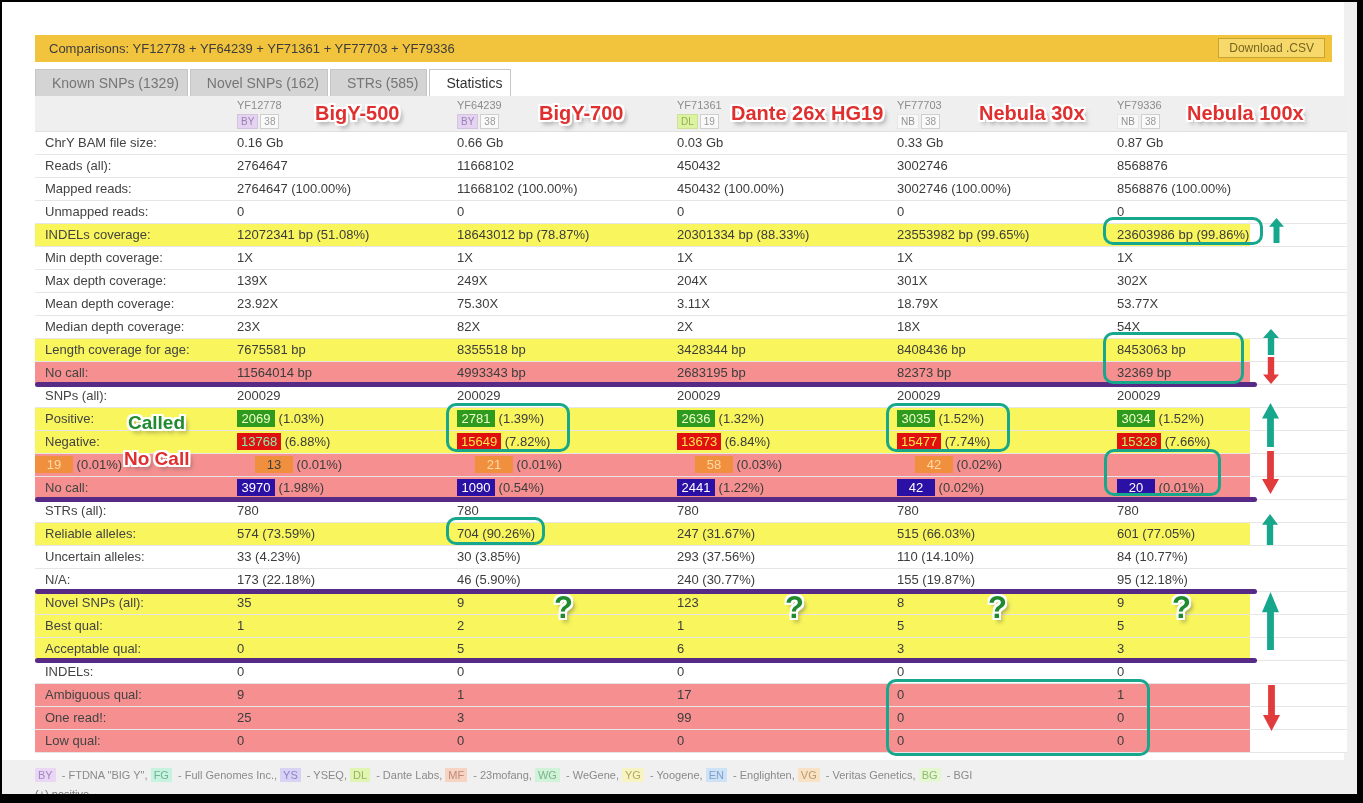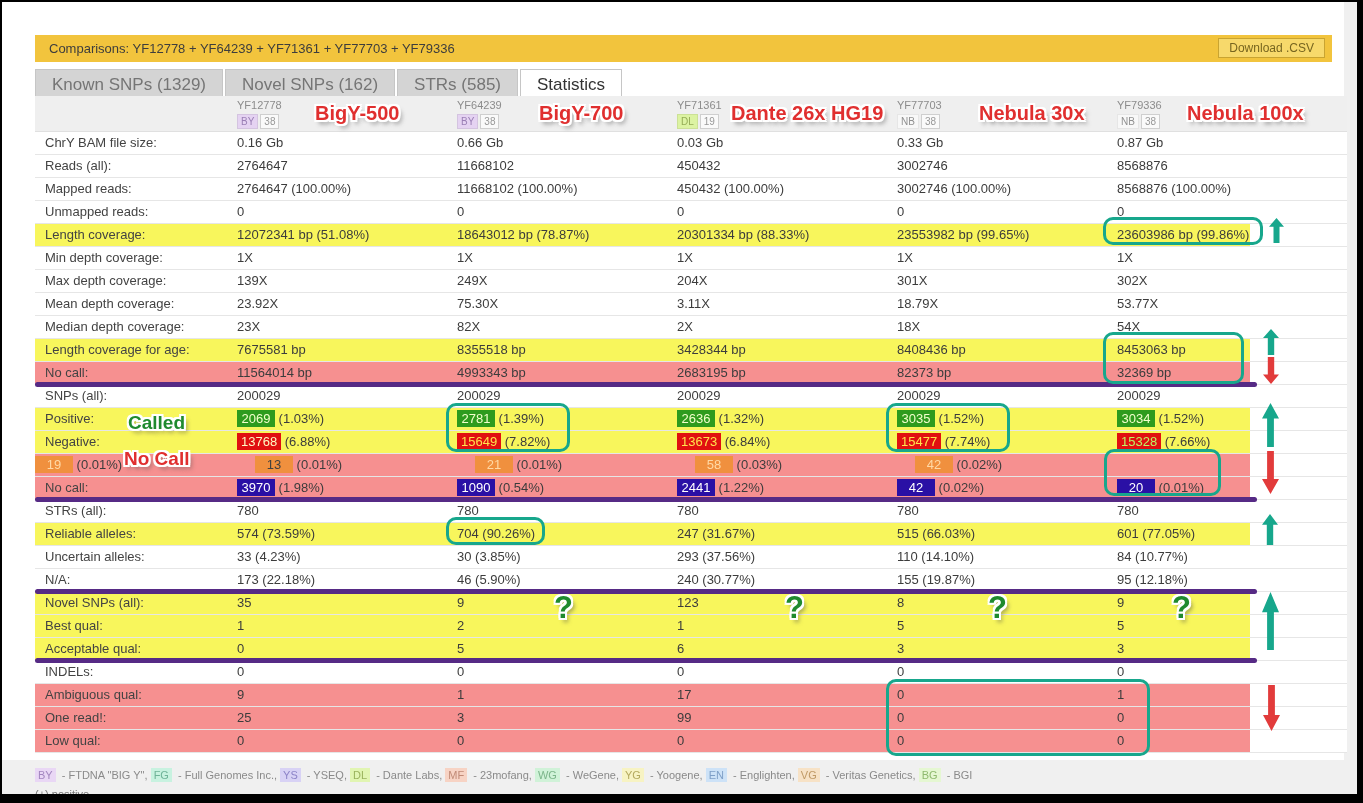--- a/index.html
+++ b/index.html
@@ -23,22 +23,22 @@
   .topbar .title{padding-left:14px;font-size:13px;color:#3d3d3d;}
   .download-btn{
     position:absolute;right:7px;top:3px;height:20px;line-height:18px;
     background:#f7d96b;border:1px solid #c9a431;color:#77651f;
     font-size:12px;padding:0 10px;cursor:pointer;font-family:inherit;margin-left:36px;
   }
 
   
   .tabs{position:absolute;left:33px;top:67px;display:flex;gap:2px;height:27px;}
   .tab{
-    background:#d4d4d4;color:#757575;font-size:17px;
-    padding:5px 16px 0 16px;border:1px solid #c6c6c6;border-bottom:none;
+    background:#d4d4d4;color:#757575;font-size:14px;
+    padding:5px 8px 0 16px;border:1px solid #c6c6c6;border-bottom:none;
     white-space:nowrap;cursor:pointer;
   }
   .tab.active{background:#ffffff;color:#333;position:relative;z-index:2;}
 
   
   .stats-table{position:absolute;left:33px;top:94px;width:1312px;}
   .thead{position:relative;height:35px;background:#efefef;border-bottom:1px solid #e0e0e0;}
   .col-h{position:absolute;top:3px;width:210px;}
   .cid{font-size:11px;color:#8c8c8c;}
   .cbadges{margin-top:1px;}
@@ -159,21 +159,21 @@
         </div>
         <div class="row">
           <div class="lbl">Unmapped reads:</div>
           <div class="cell">0</div>
           <div class="cell">0</div>
           <div class="cell">0</div>
           <div class="cell">0</div>
           <div class="cell">0</div>
         </div>
         <div class="row hl-yellow">
-          <div class="lbl">Length coverage:</div>
+          <div class="lbl">INDELs coverage:</div>
           <div class="cell">12072341 bp (51.08%)</div>
           <div class="cell">18643012 bp (78.87%)</div>
           <div class="cell">20301334 bp (88.33%)</div>
           <div class="cell">23553982 bp (99.65%)</div>
           <div class="cell">23603986 bp (99.86%)</div>
         </div>
         <div class="row">
           <div class="lbl">Min depth coverage:</div>
           <div class="cell">1X</div>
           <div class="cell">1X</div>
@@ -233,21 +233,21 @@
         <div class="row hl-yellow">
           <div class="lbl">Positive:</div>
           <div class="cell"><span class="bdg" style="background: rgb(46, 155, 30); color: rgb(242, 255, 203);">2069</span> (1.03%)</div>
           <div class="cell"><span class="bdg" style="background: rgb(46, 155, 30); color: rgb(242, 255, 203);">2781</span> (1.39%)</div>
           <div class="cell"><span class="bdg" style="background: rgb(46, 155, 30); color: rgb(242, 255, 203);">2636</span> (1.32%)</div>
           <div class="cell"><span class="bdg" style="background: rgb(46, 155, 30); color: rgb(242, 255, 203);">3035</span> (1.52%)</div>
           <div class="cell"><span class="bdg" style="background: rgb(46, 155, 30); color: rgb(242, 255, 203);">3034</span> (1.52%)</div>
         </div>
         <div class="row hl-yellow">
           <div class="lbl">Negative:</div>
-          <div class="cell"><span class="bdg" style="background: rgb(224, 16, 16); color: #fef9c3;">13768</span> (6.88%)</div>
+          <div class="cell"><span class="bdg" style="background: rgb(224, 16, 16); color: #86efac;">13768</span> (6.88%)</div>
           <div class="cell"><span class="bdg" style="background: rgb(224, 16, 16); color: rgb(255, 227, 77);">15649</span> (7.82%)</div>
           <div class="cell"><span class="bdg" style="background: rgb(224, 16, 16); color: rgb(255, 227, 77);">13673</span> (6.84%)</div>
           <div class="cell"><span class="bdg" style="background: rgb(224, 16, 16); color: rgb(255, 227, 77);">15477</span> (7.74%)</div>
           <div class="cell"><span class="bdg" style="background: rgb(224, 16, 16); color: #bef264;">15328</span> (7.66%)</div>
         </div>
         <div class="row hl-pink">
           <div class="cell"><span class="bdg" style="background: rgb(240, 144, 62); color: rgb(255, 217, 166);">19</span> (0.01%)</div>
           <div class="cell"><span class="bdg" style="background: rgb(240, 144, 62); color: #404040;">13</span> (0.01%)</div>
           <div class="cell"><span class="bdg" style="background: rgb(240, 144, 62); color: rgb(255, 217, 166);">21</span> (0.01%)</div>
           <div class="cell"><span class="bdg" style="background: rgb(240, 144, 62); color: rgb(255, 217, 166);">58</span> (0.03%)</div>

